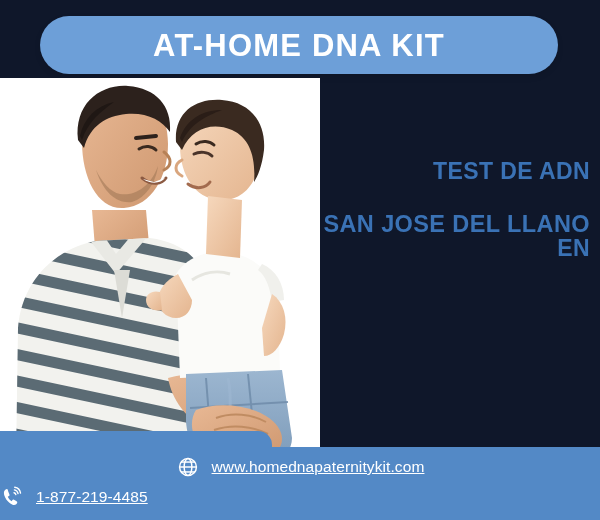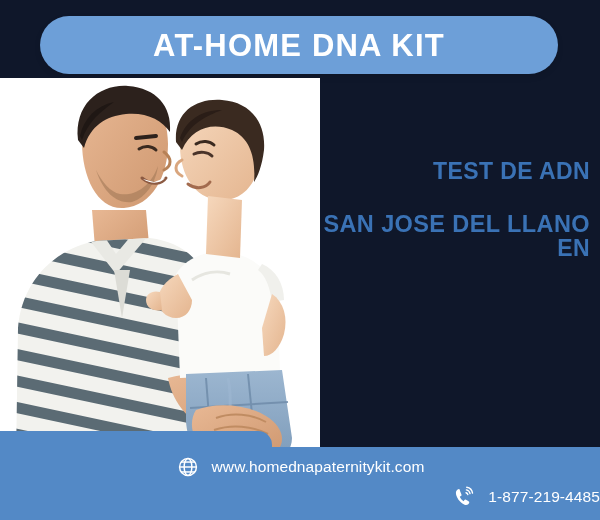--- a/index.html
+++ b/index.html
@@ -95,32 +95,33 @@
     position: relative;
     width: 100%;
     height: 100%;
   }
   .footer-row {
     position: absolute;
     display: flex;
     align-items: center;
     color: #ffffff;
     white-space: nowrap;
+    text-decoration: underline;
   }
   .footer-row.row-web {
     left: 0;
     right: 0;
     top: 8px;
     justify-content: center;
   }
   .footer-row.row-contact {
     left: 0;
     right: 0;
     top: 38px;
-    justify-content: flex-end;
+    justify-content: flex-start;
   }
   .contact-item {
     display: flex;
     align-items: center;
   }
   .contact-item + .contact-item { margin-left: 34px; }
   .footer-ico {
     display: inline-flex;
     align-items: center;
     justify-content: center;

